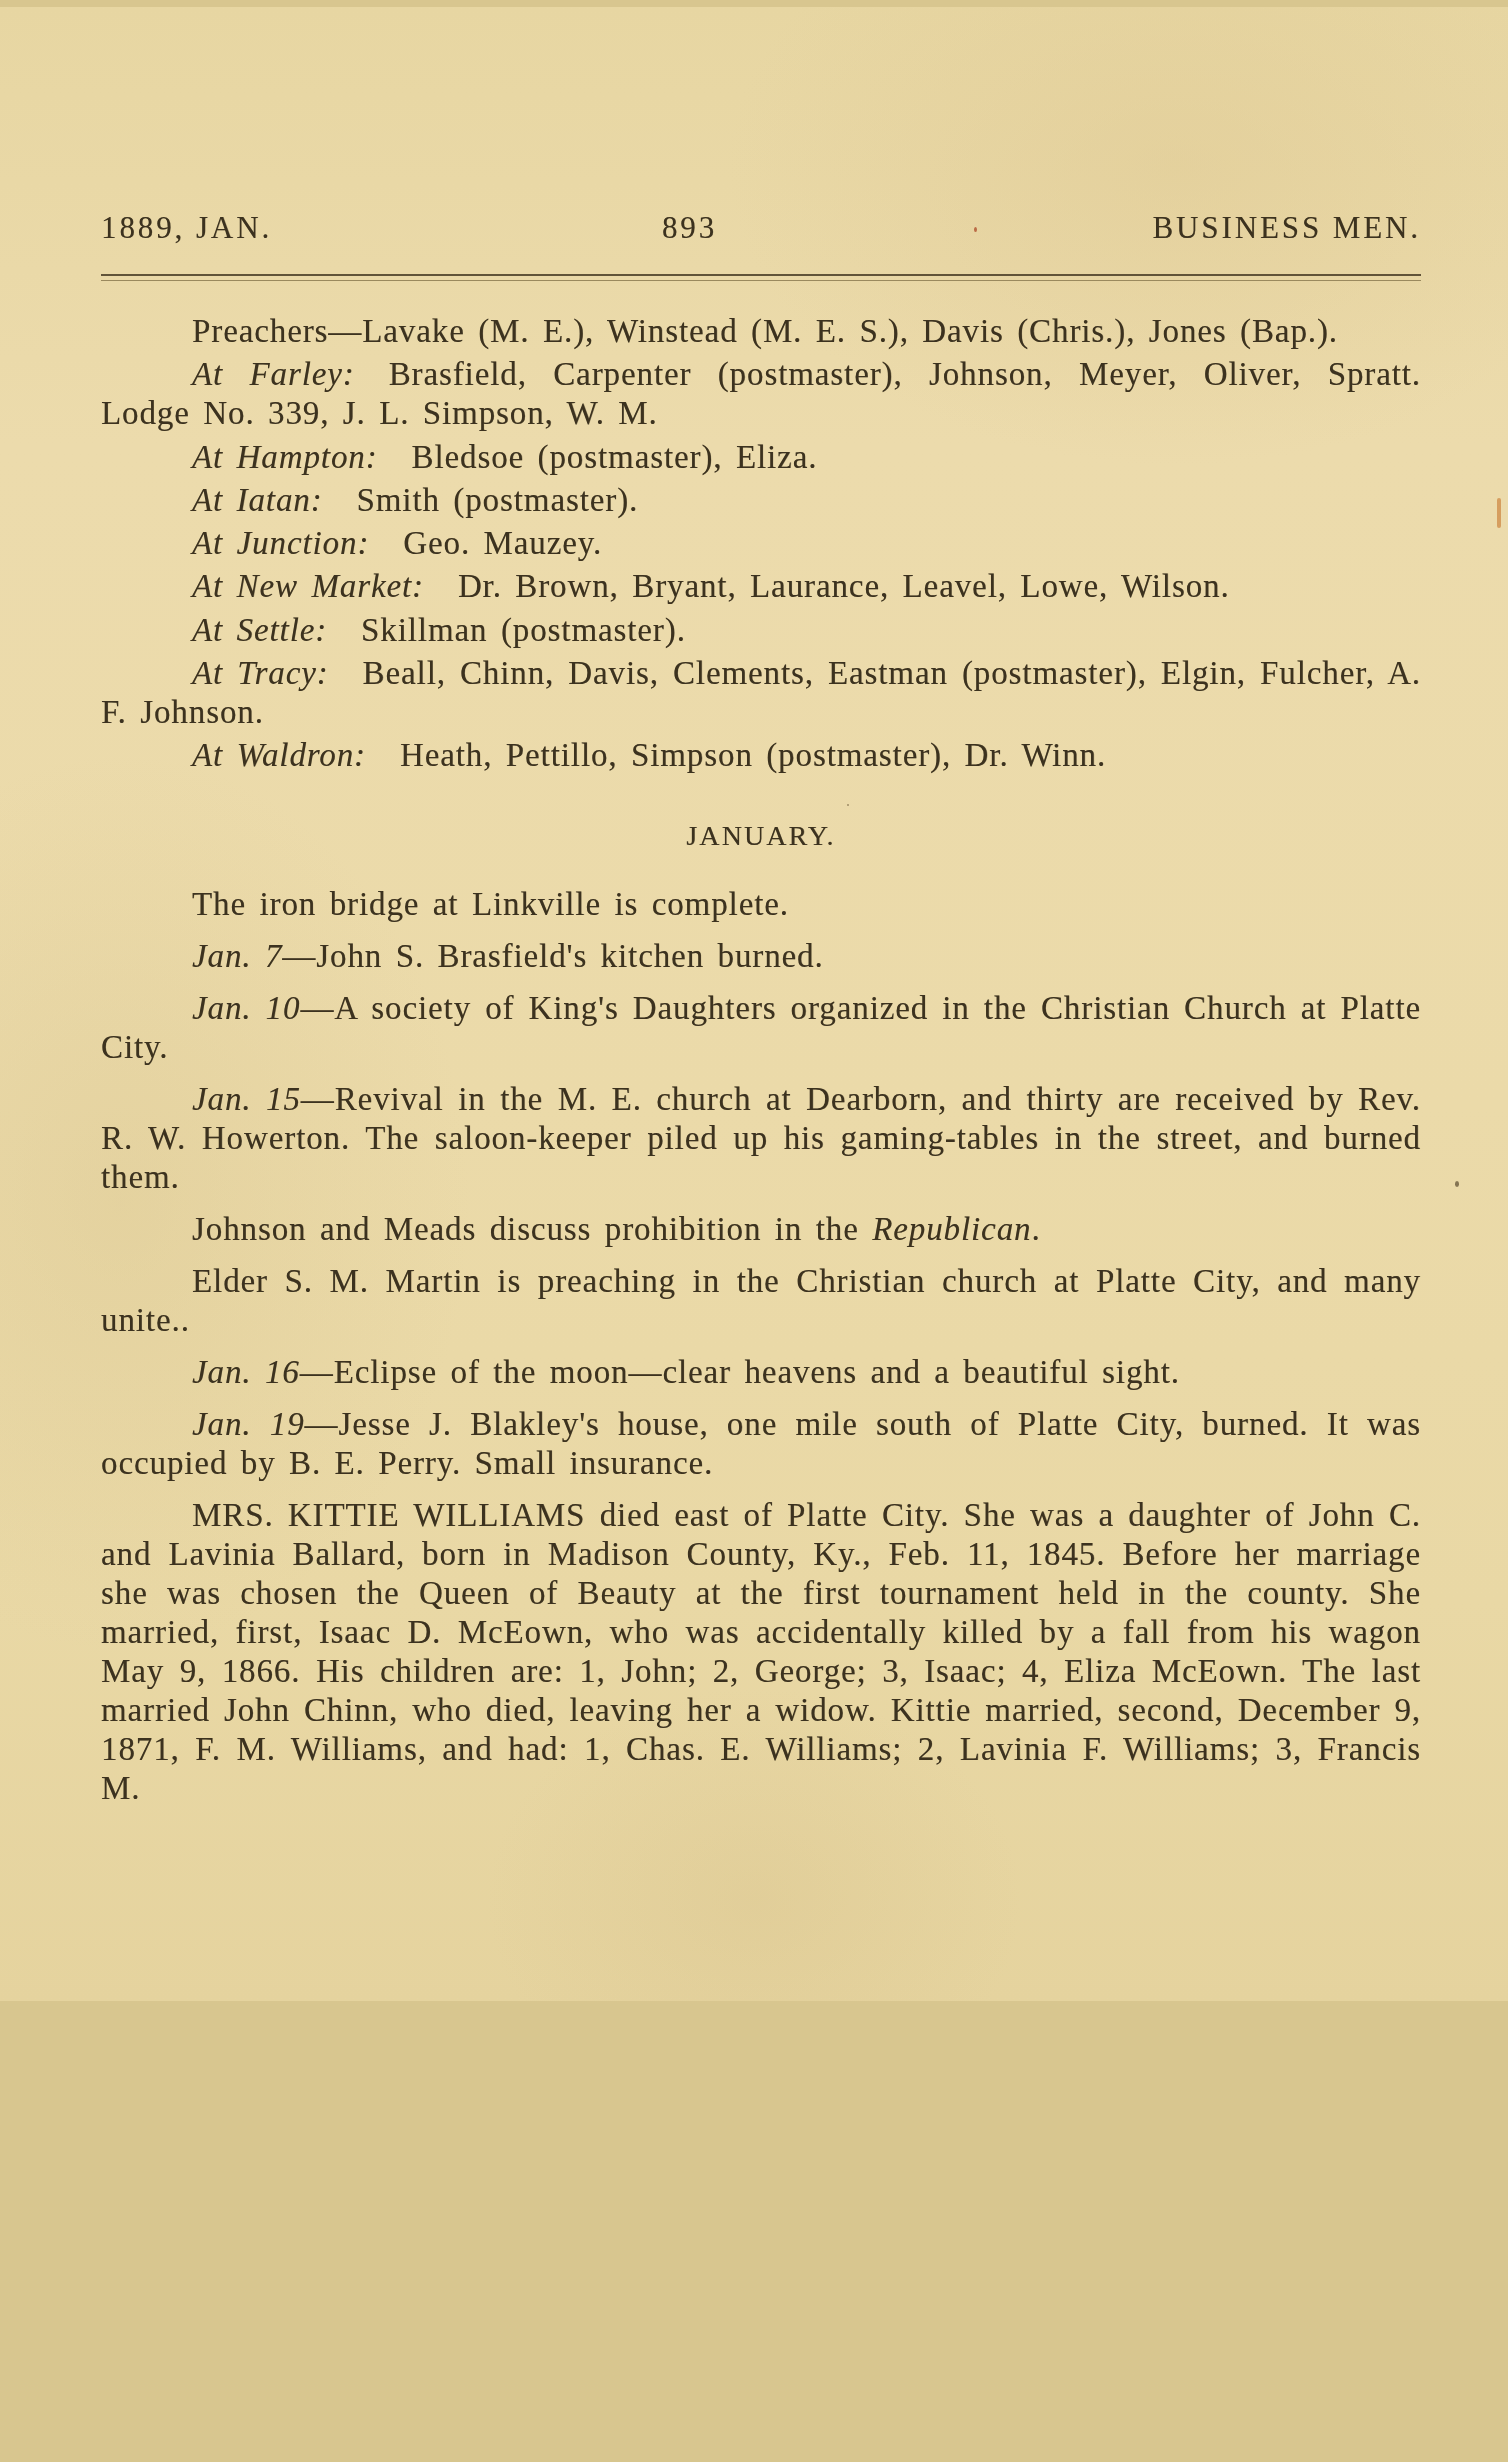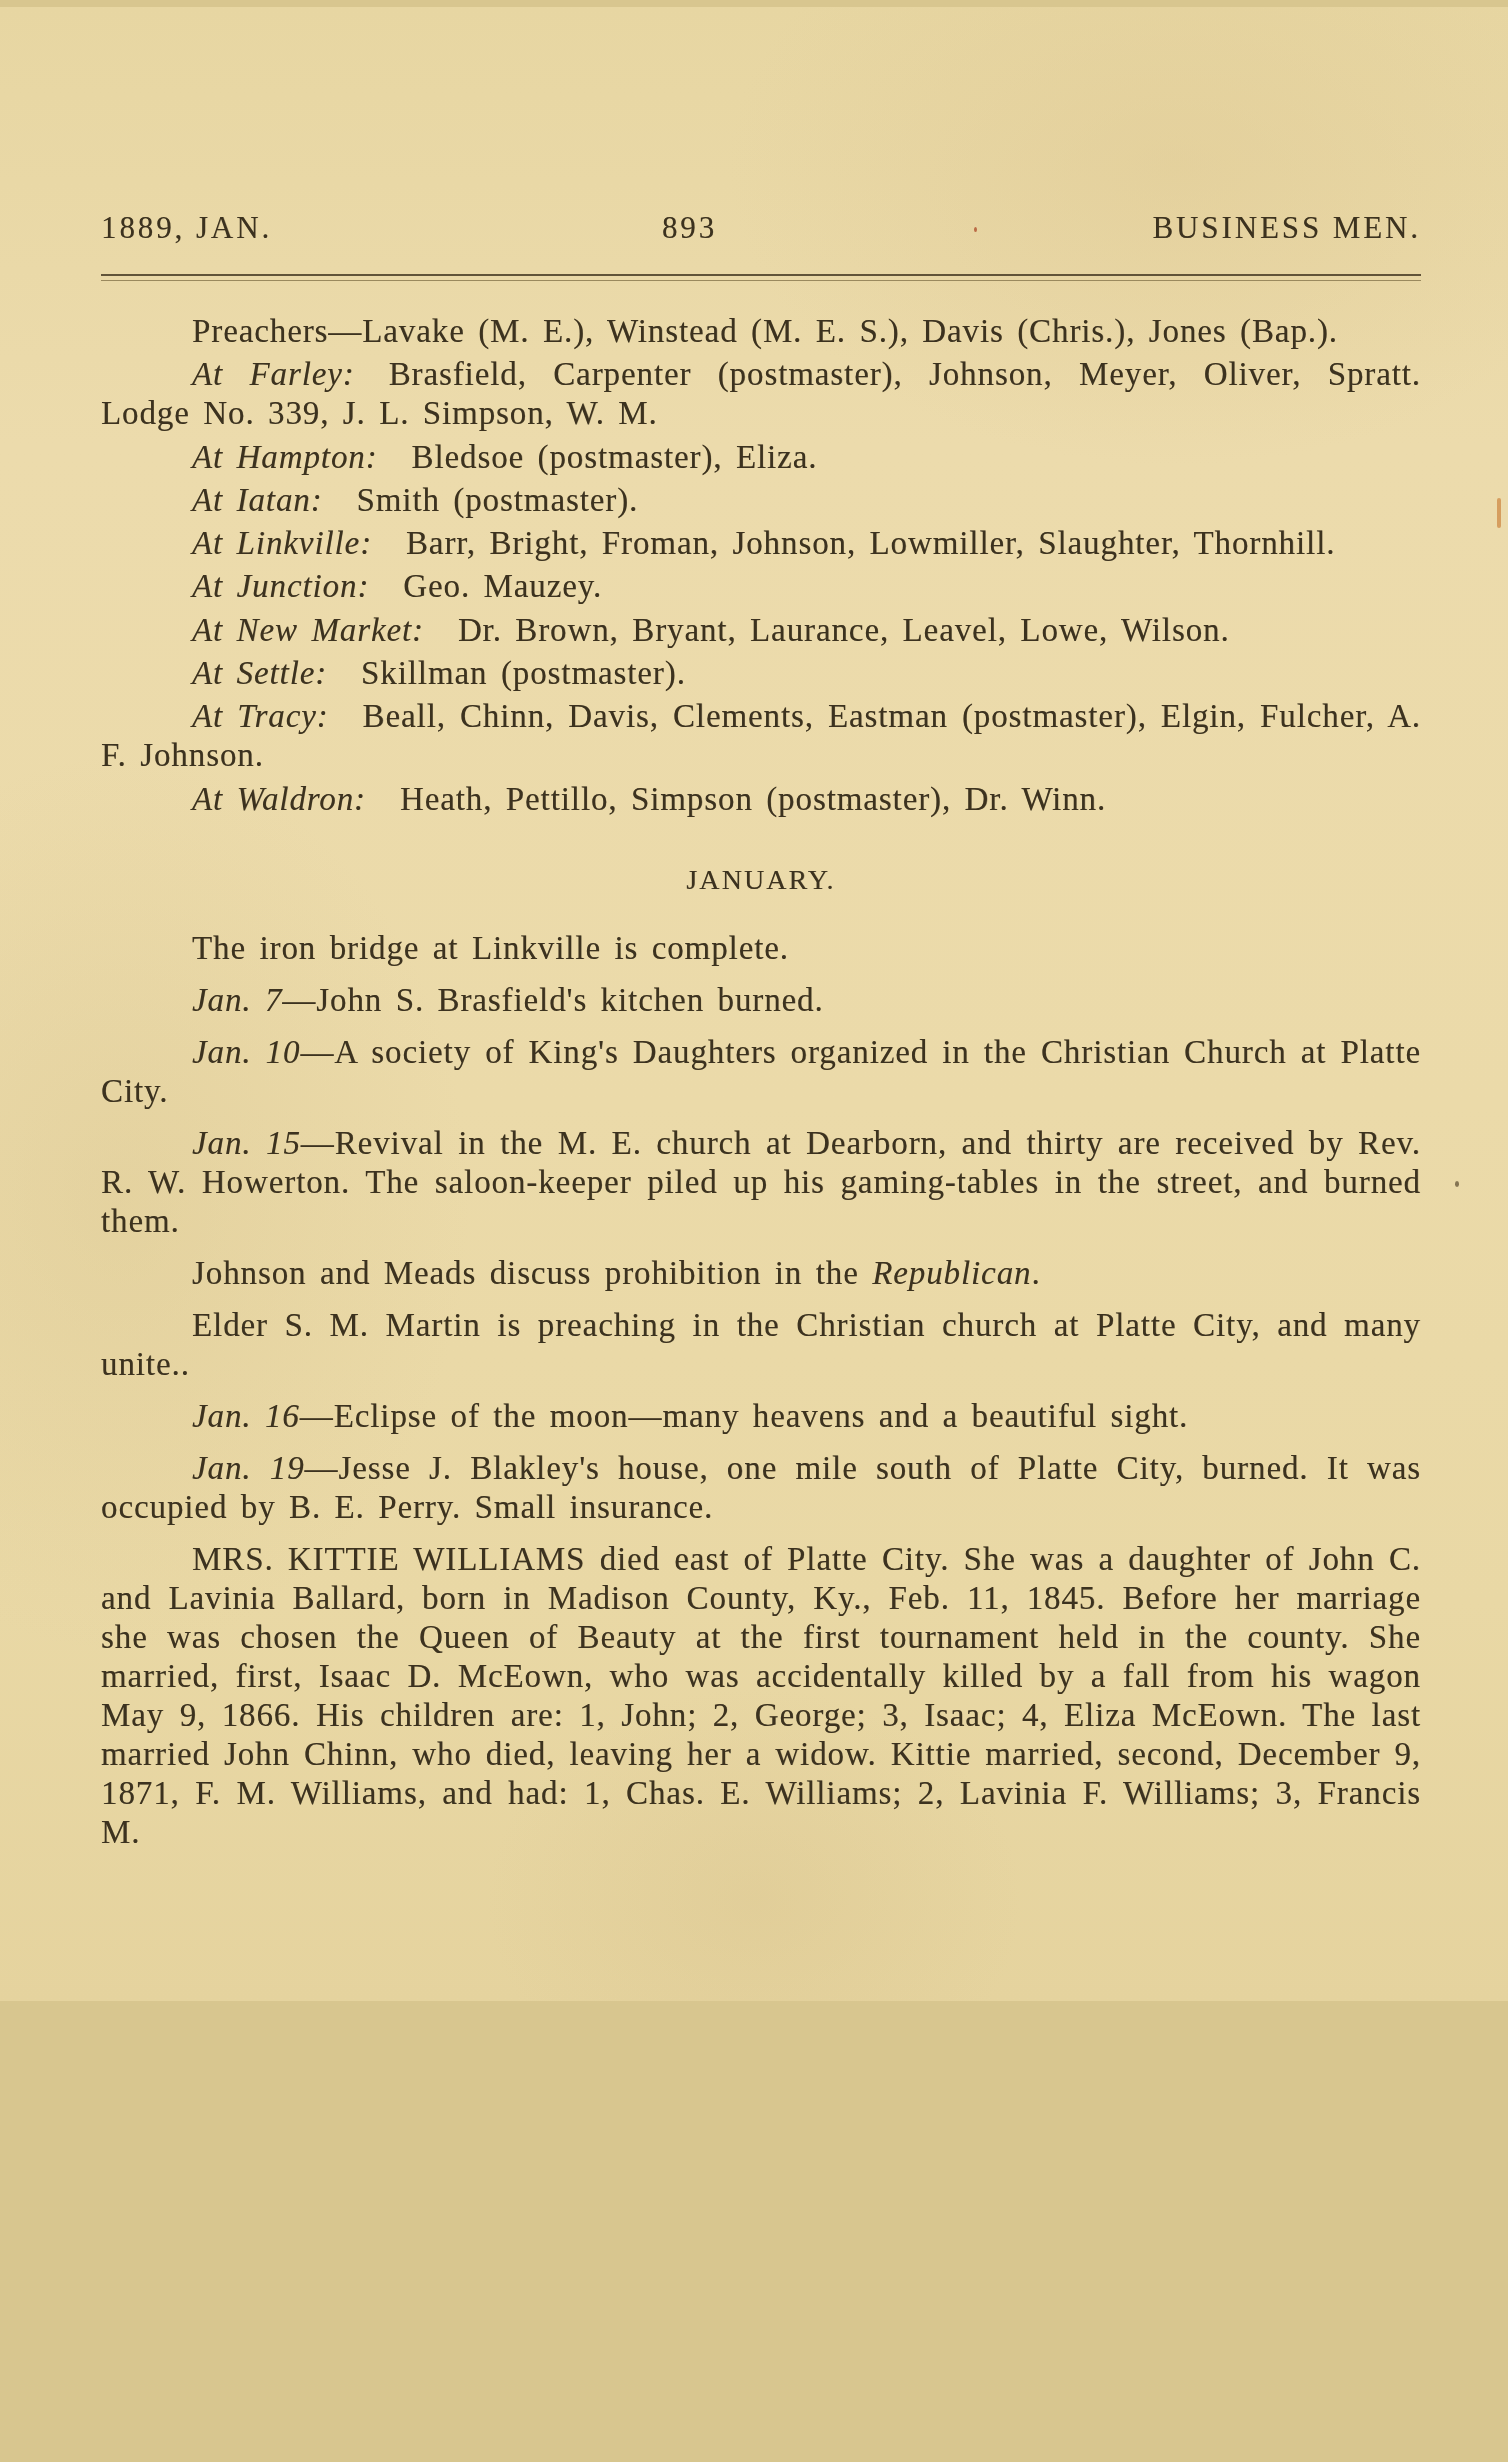--- a/index.html
+++ b/index.html
@@ -67,36 +67,35 @@
   </header>
 
   <div class="rule"></div>
 
   <main class="body-text">
     <section id="directory-section">
         <p><span>Preachers—Lavake (M. E.), Winstead (M. E. S.), Davis (Chris.), Jones (Bap.).</span></p>
         <p><em>At Farley:</em><span> Brasfield, Carpenter (postmaster), Johnson, Meyer, Oliver, Spratt.  Lodge No. 339, J. L. Simpson, W. M.</span></p>
         <p><em>At Hampton:</em><span> Bledsoe (postmaster), Eliza.</span></p>
         <p><em>At Iatan:</em><span> Smith (postmaster).</span></p>
-        <p><em>At Linkville:</em><span> Barr, Bright, Froman, Johnson, Lowmiller, Slaughter, Thornhill.</span></p>
         <p><em>At Junction:</em><span> Geo. Mauzey.</span></p>
         <p><em>At New Market:</em><span> Dr. Brown, Bryant, Laurance, Leavel, Lowe, Wilson.</span></p>
         <p><em>At Settle:</em><span> Skillman (postmaster).</span></p>
         <p><em>At Tracy:</em><span> Beall, Chinn, Davis, Clements, Eastman (postmaster), Elgin, Fulcher, A. F. Johnson.</span></p>
         <p><em>At Waldron:</em><span> Heath, Pettillo, Simpson (postmaster), Dr. Winn.</span></p>
       </section>
     <h2 class="month-heading">JANUARY.</h2>
     <section id="january-section">
         <p><span>The iron bridge at Linkville is complete.</span></p>
         <p><em>Jan. 7</em><span>—John S. Brasfield's kitchen burned.</span></p>
         <p><em>Jan. 10</em><span>—A society of King's Daughters organized in the Christian Church at Platte City.</span></p>
         <p><em>Jan. 15</em><span>—Revival in the M. E. church at Dearborn, and thirty are received by Rev. R. W. Howerton.  The saloon-keeper piled up his gaming-tables in the street, and burned them.</span></p>
         <p><span>Johnson and Meads discuss prohibition in the </span><em>Republican</em><span>.</span></p>
         <p><span>Elder S. M. Martin is preaching in the Christian church at Platte City, and many unite..</span></p>
-        <p><em>Jan. 16</em><span>—Eclipse of the moon—many heavens and a beautiful sight.</span></p>
+        <p><em>Jan. 16</em><span>—Eclipse of the moon—clear heavens and a beautiful sight.</span></p>
         <p><em>Jan. 19</em><span>—Jesse J. Blakley's house, one mile south of Platte City, burned.  It was occupied by B. E. Perry.  Small insurance.</span></p>
         <p><span>MRS. KITTIE WILLIAMS died east of Platte City.  She was a daughter of John C. and Lavinia Ballard, born in Madison County, Ky., Feb. 11, 1845.  Before her marriage she was chosen the Queen of Beauty at the first tournament held in the county.  She married, first, Isaac D. McEown, who was accidentally killed by a fall from his wagon May 9, 1866.  His children are:  1, John; 2, George; 3, Isaac; 4, Eliza McEown.  The last married John Chinn, who died, leaving her a widow.  Kittie married, second, December 9, 1871, F. M. Williams, and had:  1, Chas. E. Williams; 2, Lavinia F. Williams; 3, Francis M.</span></p>
       </section>
   </main>
 
   <span class="speck red"></span>
   <span class="speck orange-dash"></span>
   <span class="speck dark"></span>
   <span class="speck tiny"></span>
 </div>

